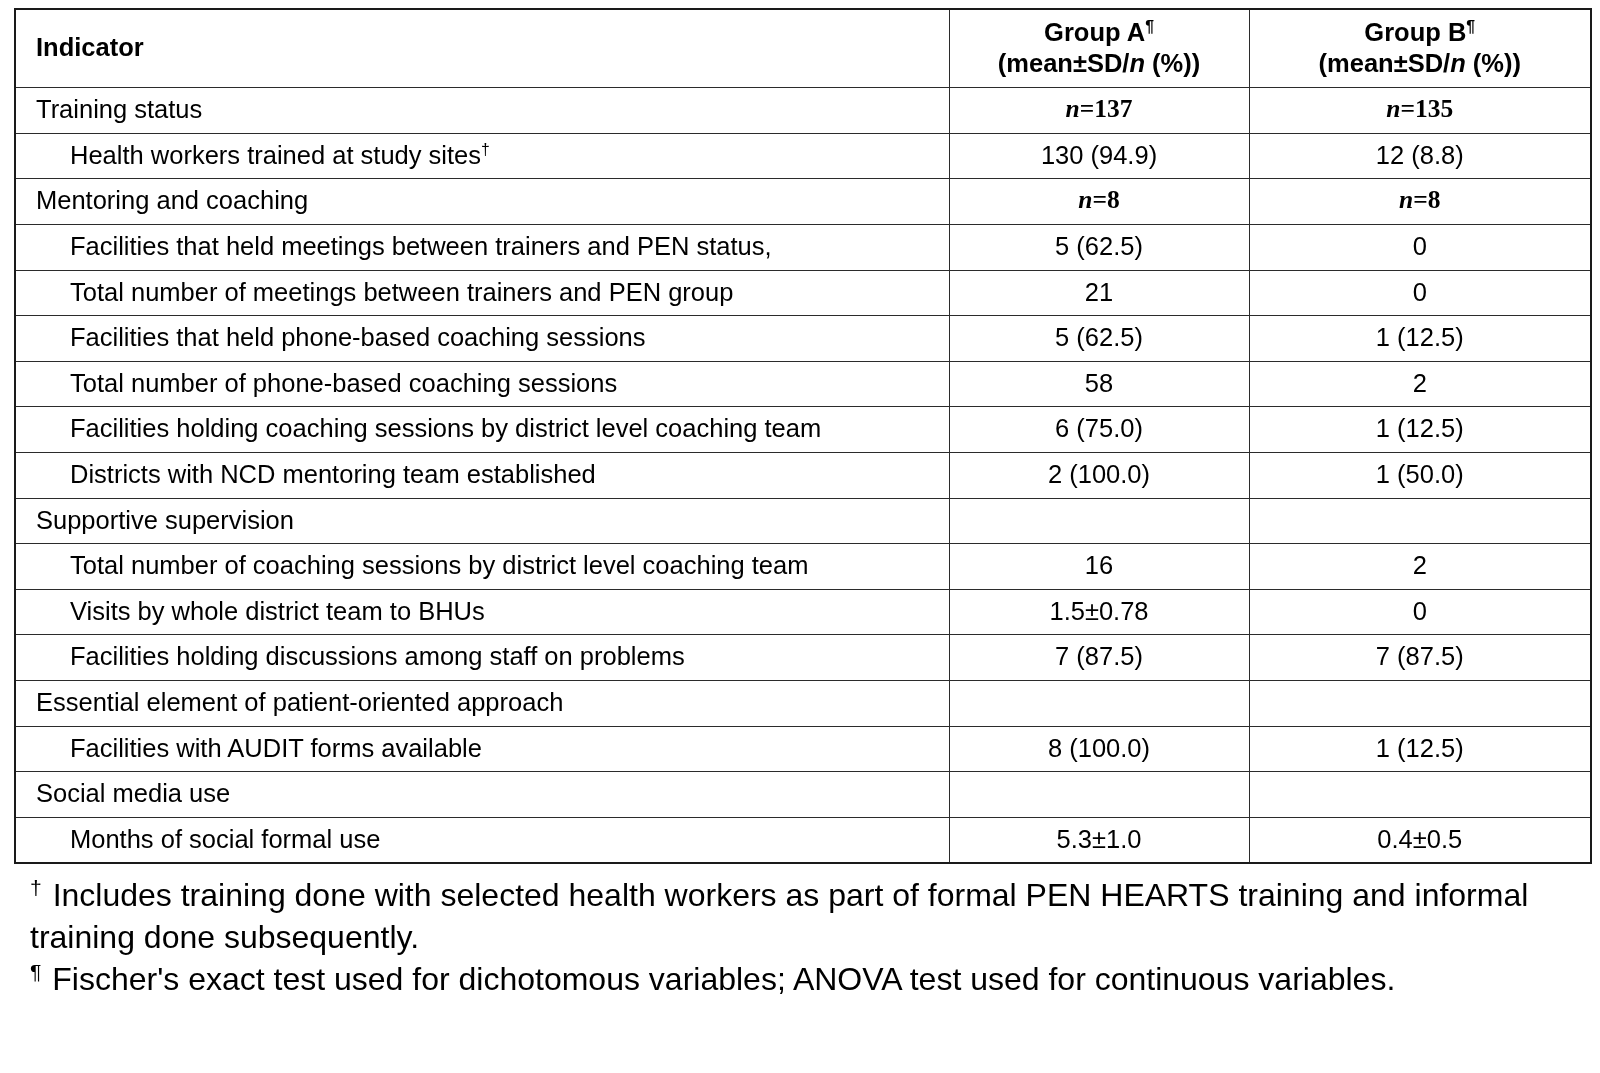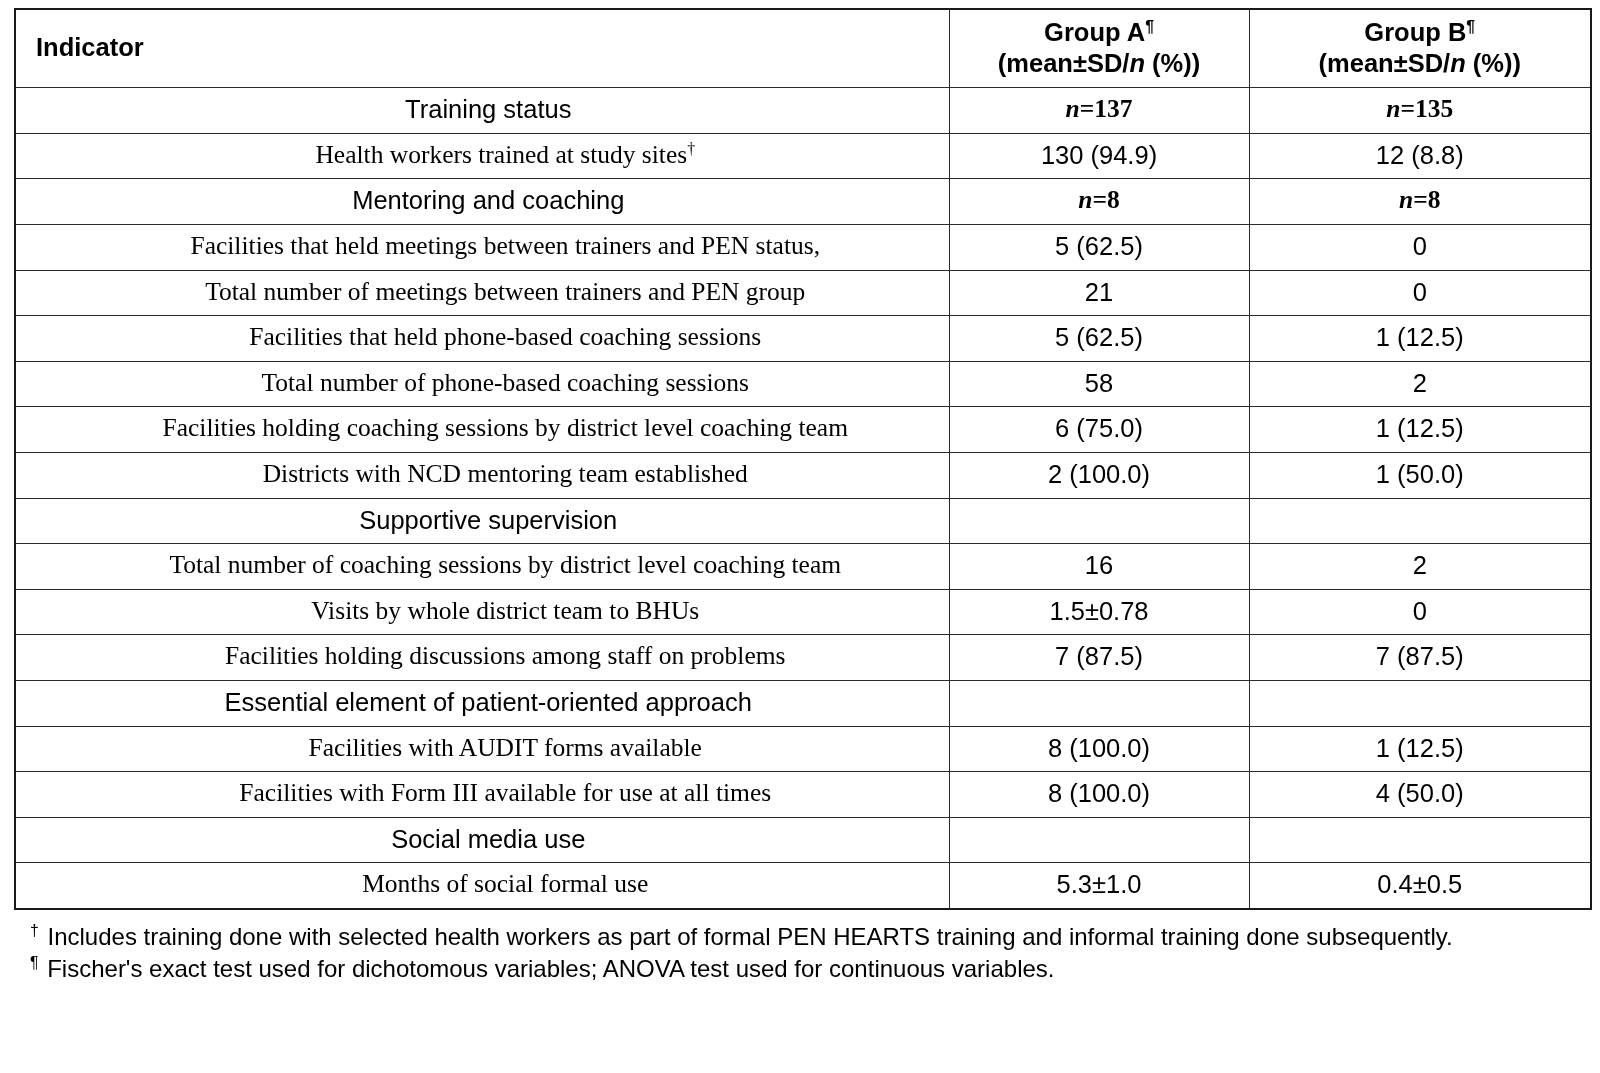--- a/index.html
+++ b/index.html
@@ -49,30 +49,29 @@
     text-align: left;
     padding-left: 20px;
   }
   thead th.head-group {
     text-align: center;
     margin-left: 36px;
   }
   thead th.head-group .hg-line { display: block; white-space: nowrap; }
 
   tbody td.ind {
-    text-align: center;
+    text-align: left;
     padding: 6px 8px 8px 20px;
   }
   tbody tr.section td.ind {
     padding-left: 20px;
   }
   tbody tr.item td.ind {
     padding-left: 54px;
     text-indent: 0;
-    font-family: Liberation Serif, serif;
   }
   tbody td.val {
     text-align: center;
     padding: 6px 6px 8px 6px;
     white-space: nowrap;
   }
   tbody td.val.bold { font-weight: bold; font-family: Liberation Serif, serif; }
 
   .ital { font-style: italic; }
   sup.fn {
@@ -80,21 +79,21 @@
     vertical-align: super;
     line-height: 0;
   }
 
   .notes {
     margin-top: 11px;
     padding-left: 16px;
     padding-right: 12px;
   }
   .notes .note {
-    font-size: 24px;
+    font-size: 32px;
     line-height: 1.30;
     margin: 0 0 1px 0;
     white-space: normal;
   }
   .notes .note .marker {
     font-size: 0.66em;
     vertical-align: super;
     line-height: 0;
     padding-right: 2px;
   }
@@ -192,25 +191,20 @@
         <tr class="section">
           <td class="ind">Essential element of patient-oriented approach</td>
           <td class="val"></td>
           <td class="val"></td>
         </tr>
         <tr class="item">
           <td class="ind">Facilities with AUDIT forms available</td>
           <td class="val">8 (100.0)</td>
           <td class="val">1 (12.5)</td>
         </tr>
-        <tr class="item">
-          <td class="ind">Facilities with Form III available for use at all times</td>
-          <td class="val">8 (100.0)</td>
-          <td class="val">4 (50.0)</td>
-        </tr>
         <tr class="section">
           <td class="ind">Social media use</td>
           <td class="val"></td>
           <td class="val"></td>
         </tr>
         <tr class="item">
           <td class="ind">Months of social formal use</td>
           <td class="val">5.3±1.0</td>
           <td class="val">0.4±0.5</td>
         </tr>

